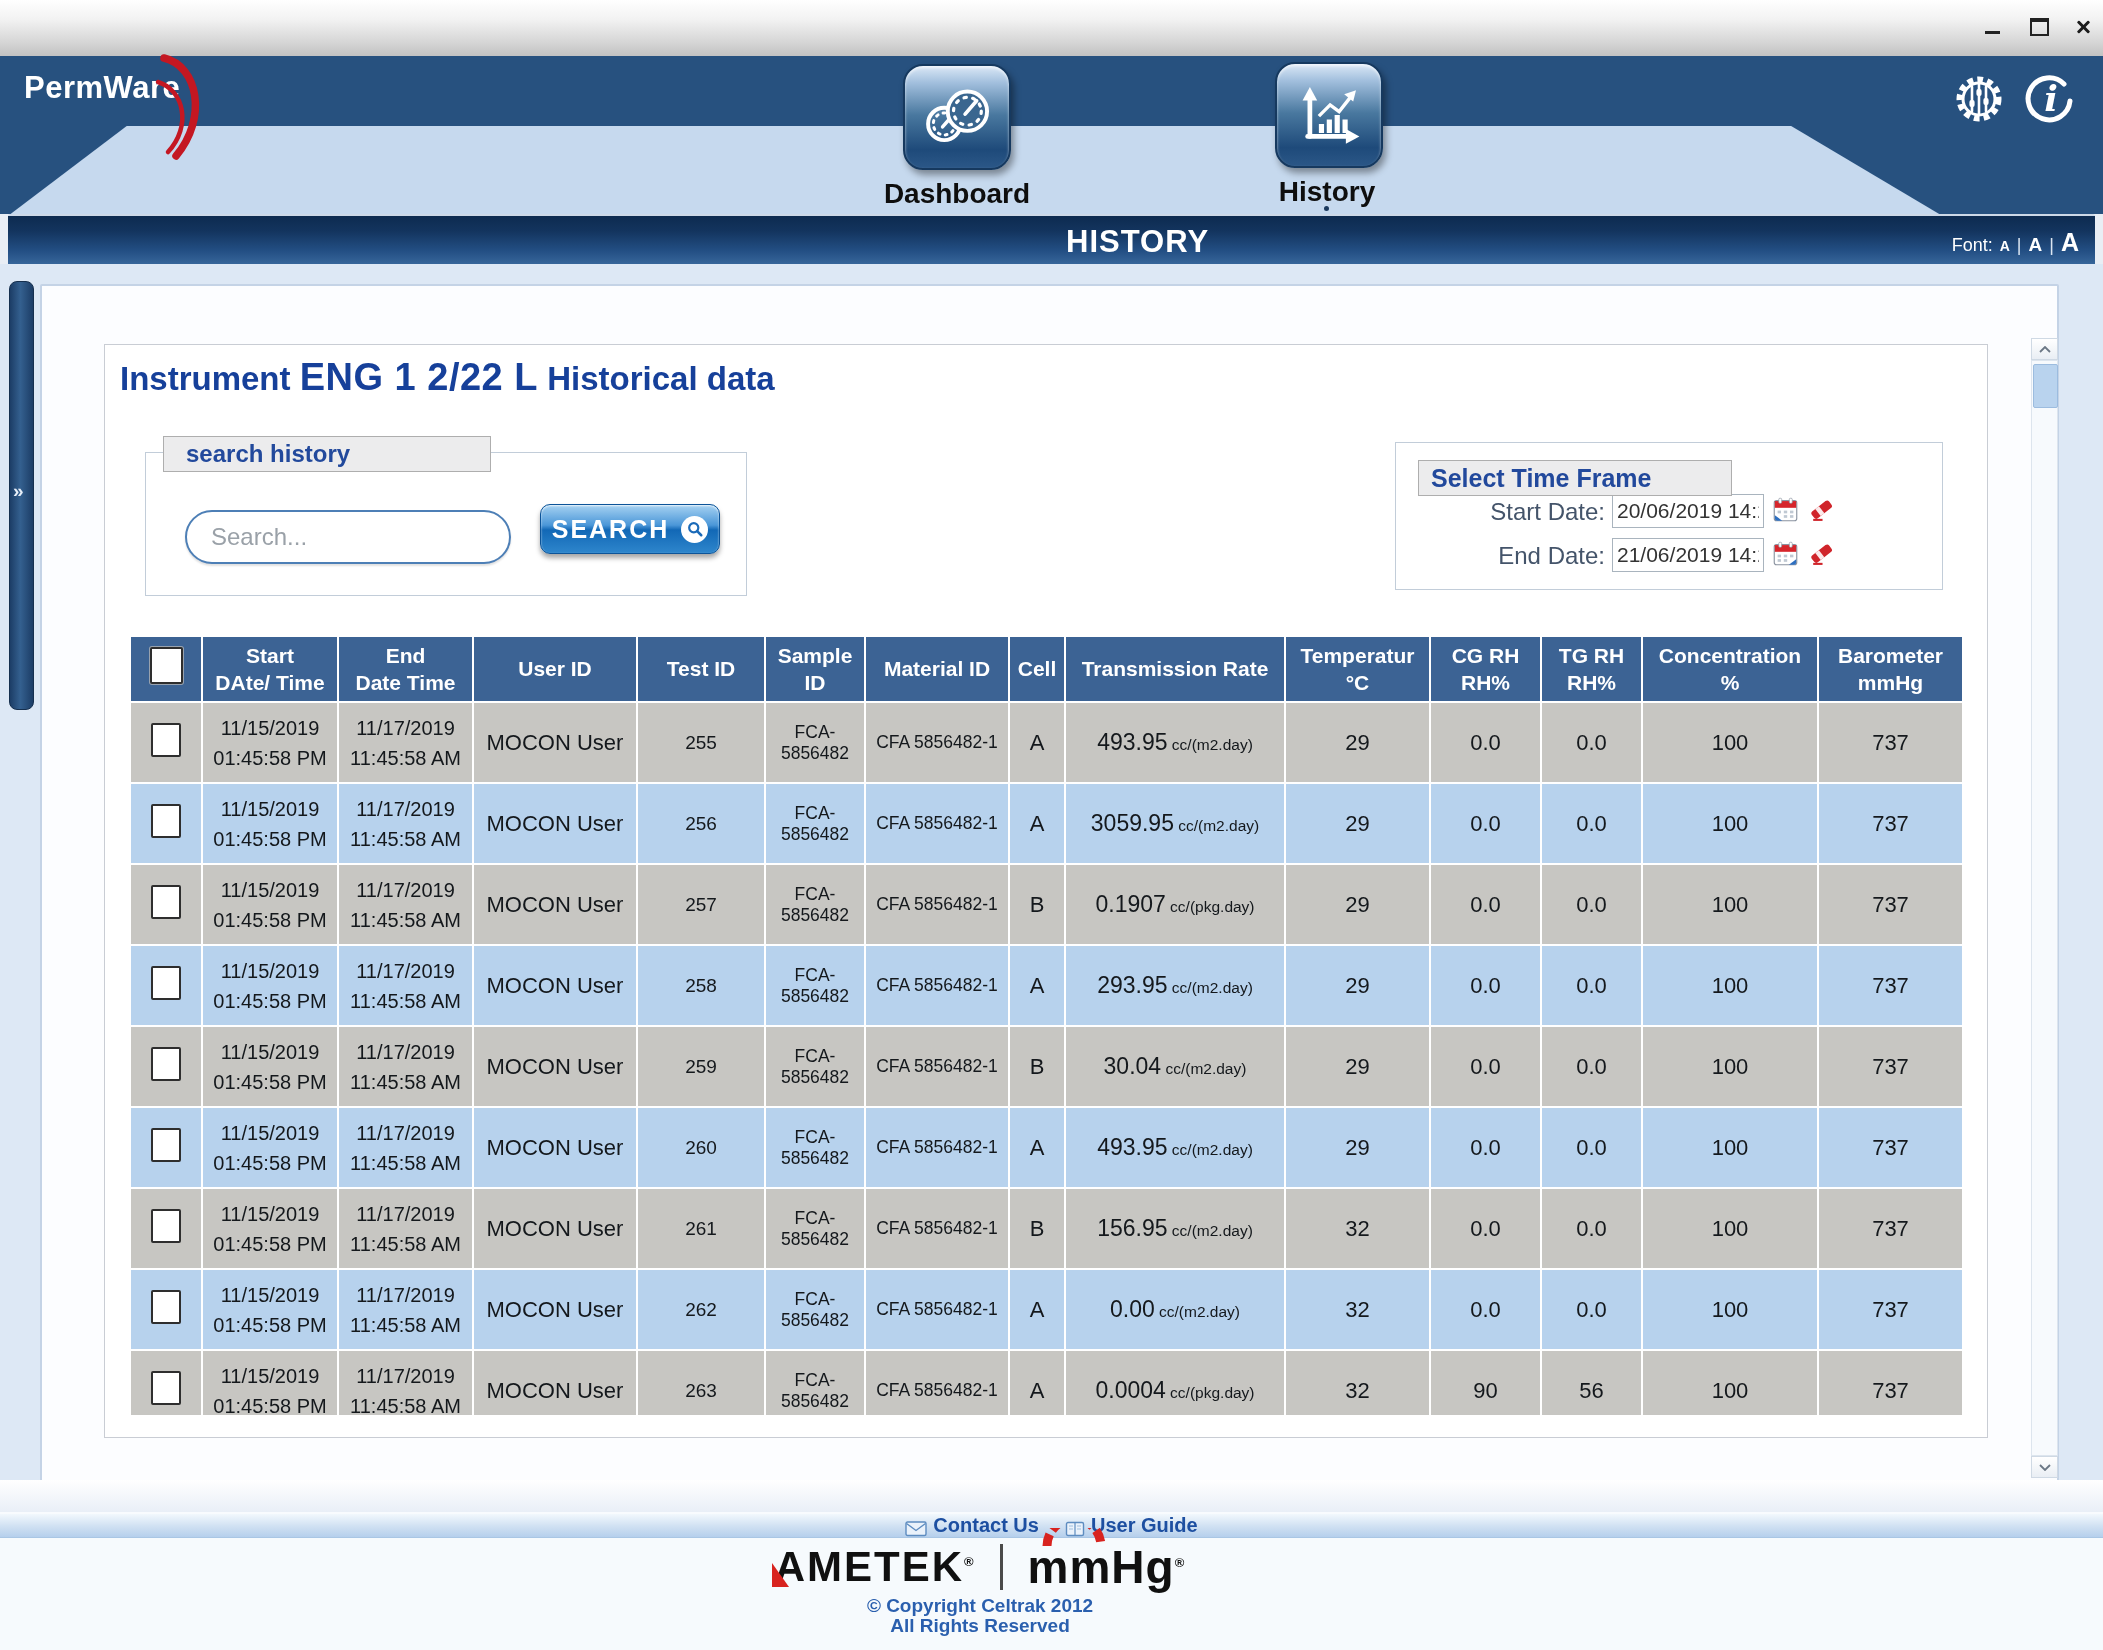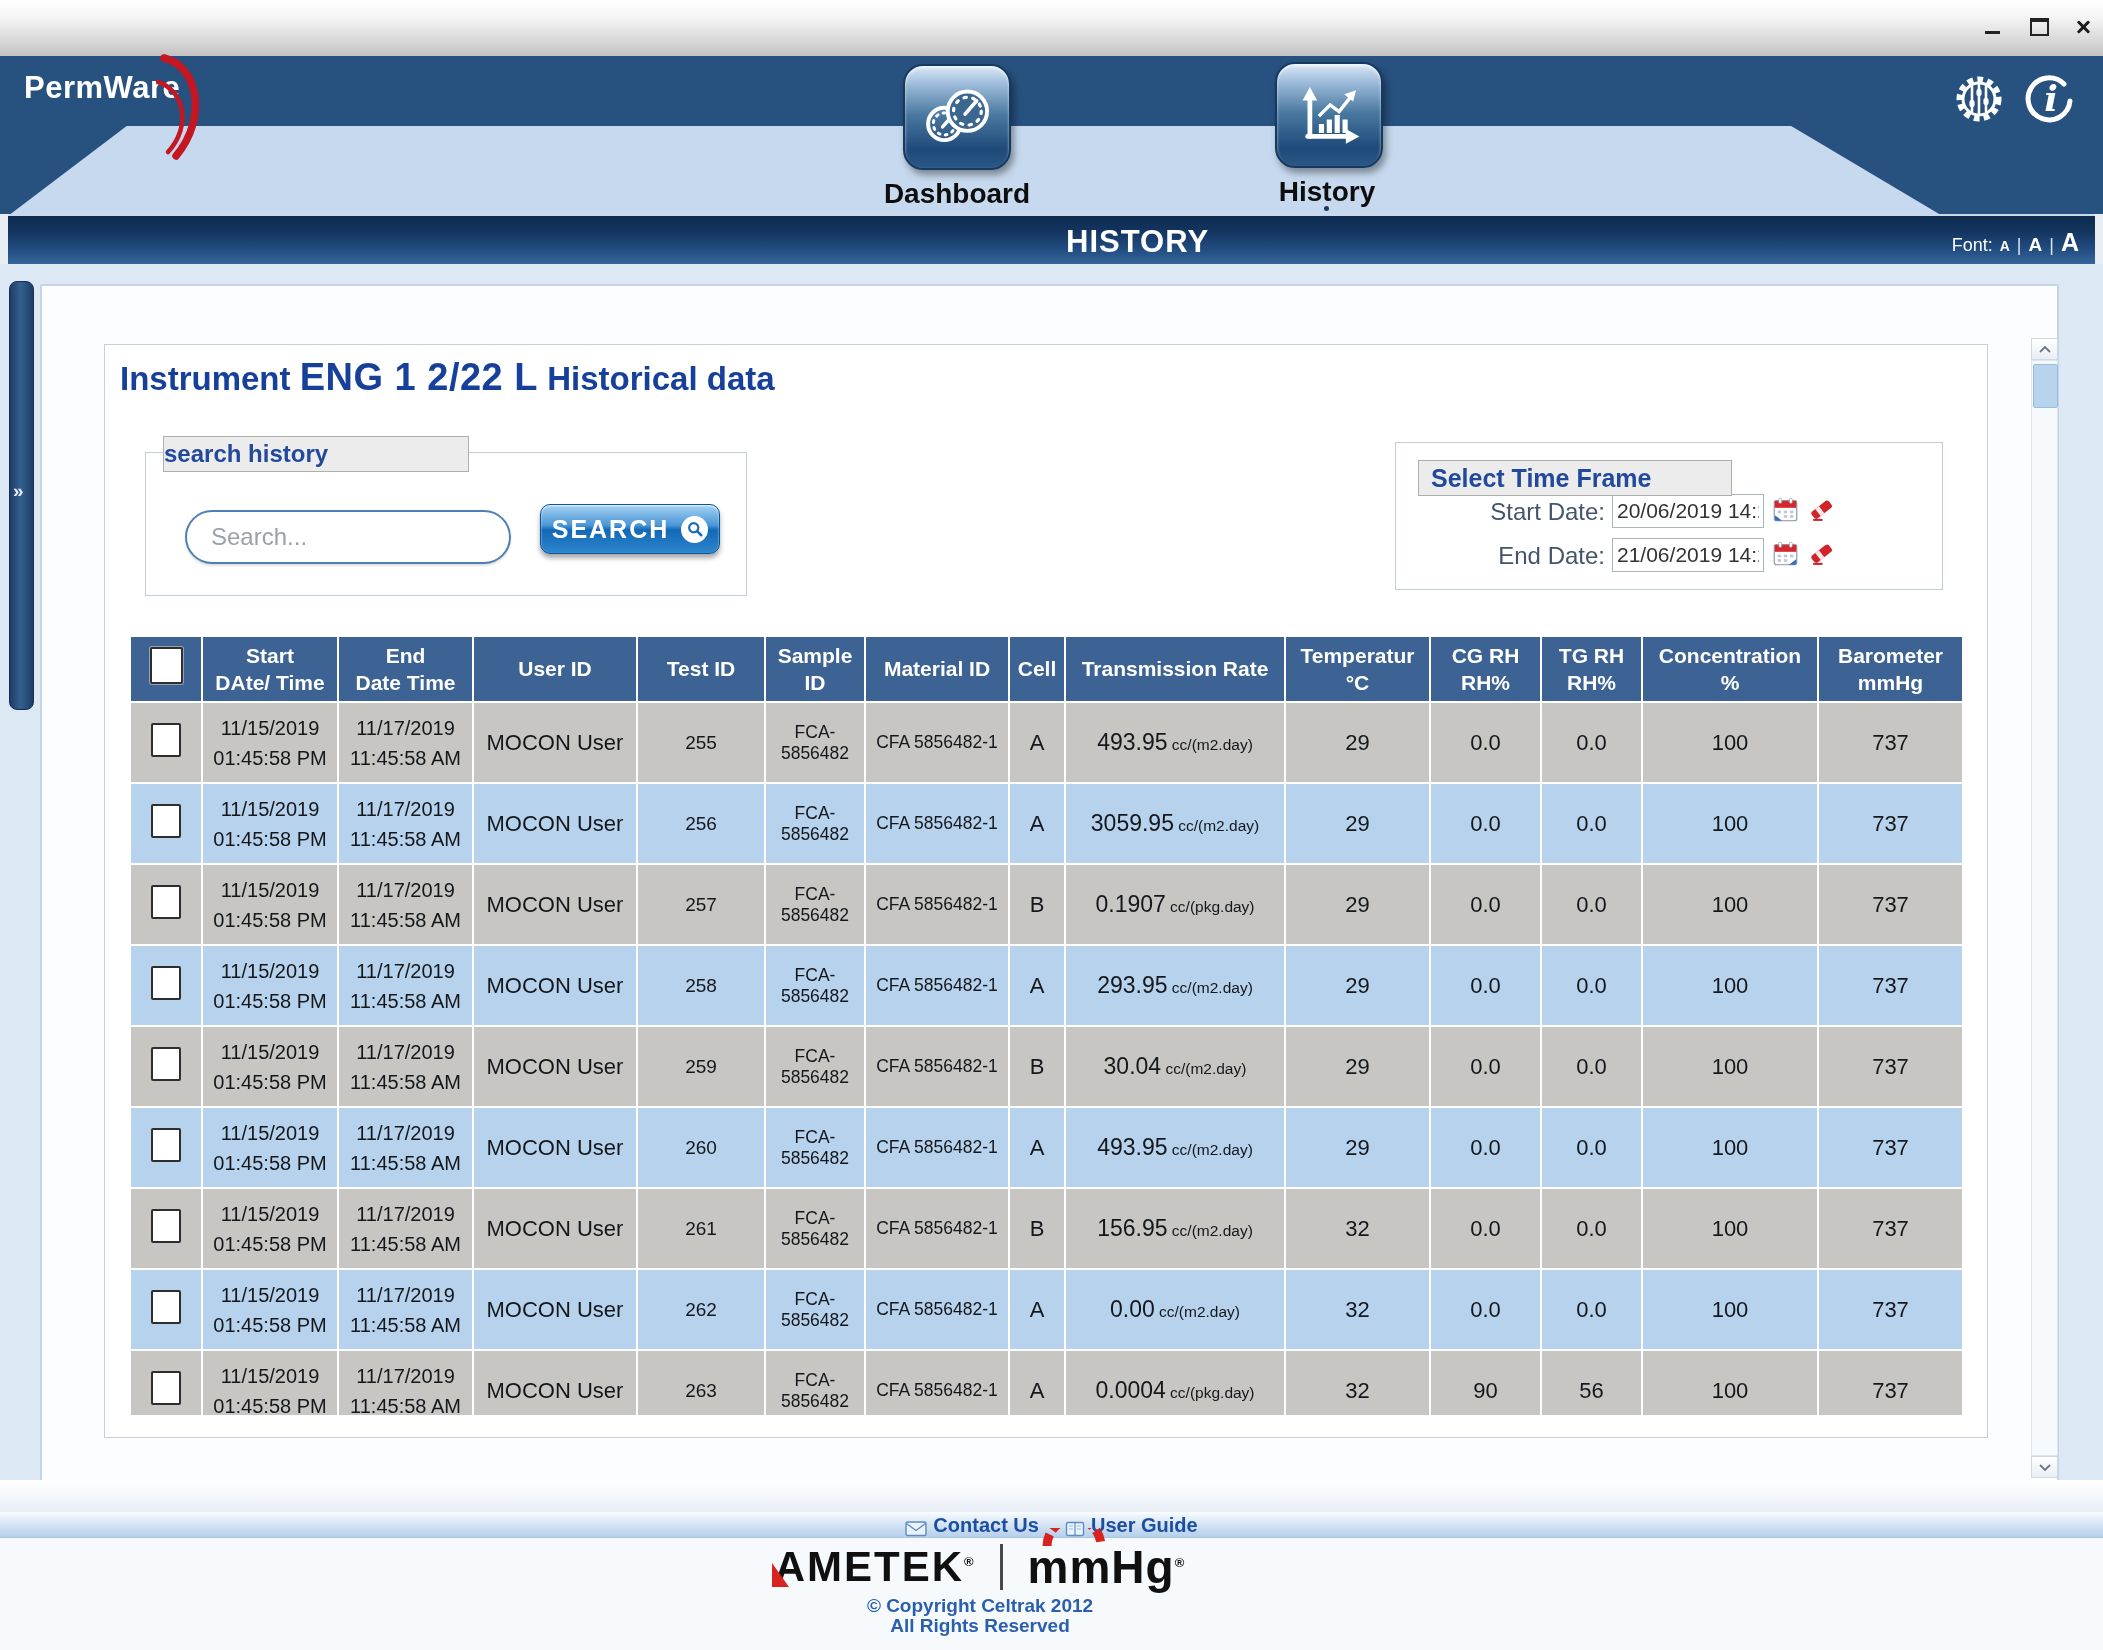--- a/index.html
+++ b/index.html
@@ -231,21 +231,21 @@
 
   <div class="abs side-strip">
     <span class="gg">»</span>
   </div>
 
   <div class="abs heading">
     <span>Instrument </span><span class="inst">ENG 1 2/22 L</span><span> Historical data</span>
   </div>
 
   <div class="abs fieldset" style="left:145px;top:452px;width:600px;height:142px;"></div>
-  <div class="abs legendbox" style="left:163px;top:436px;width:304px;height:34px;font-size:24px;">search history</div>
+  <div class="abs legendbox" style="left:163px;top:436px;width:304px;height:34px;padding-left:22px;font-size:24px;">search history</div>
   <input class="abs search-input" type="text" placeholder="Search..." style="">
   <div class="abs search-btn">
     <span>SEARCH</span>
     <span class="mag-wrap">
       <svg width="20" height="20" viewBox="0 0 24 24">
         <circle cx="10.5" cy="10.5" r="5.5" fill="none" stroke="#1b6ab8" stroke-width="2.6"></circle>
         <line x1="14.6" y1="14.6" x2="19.5" y2="19.5" stroke="#1b6ab8" stroke-width="3" stroke-linecap="round"></line>
       </svg>
     </span>
   </div>

